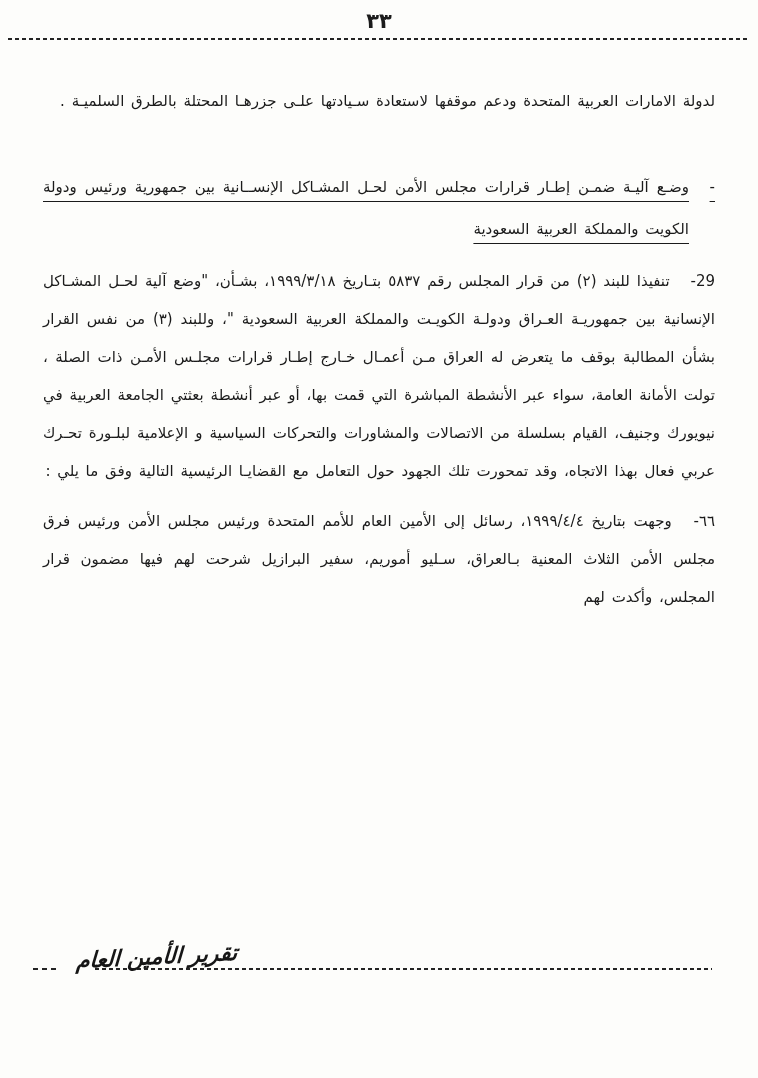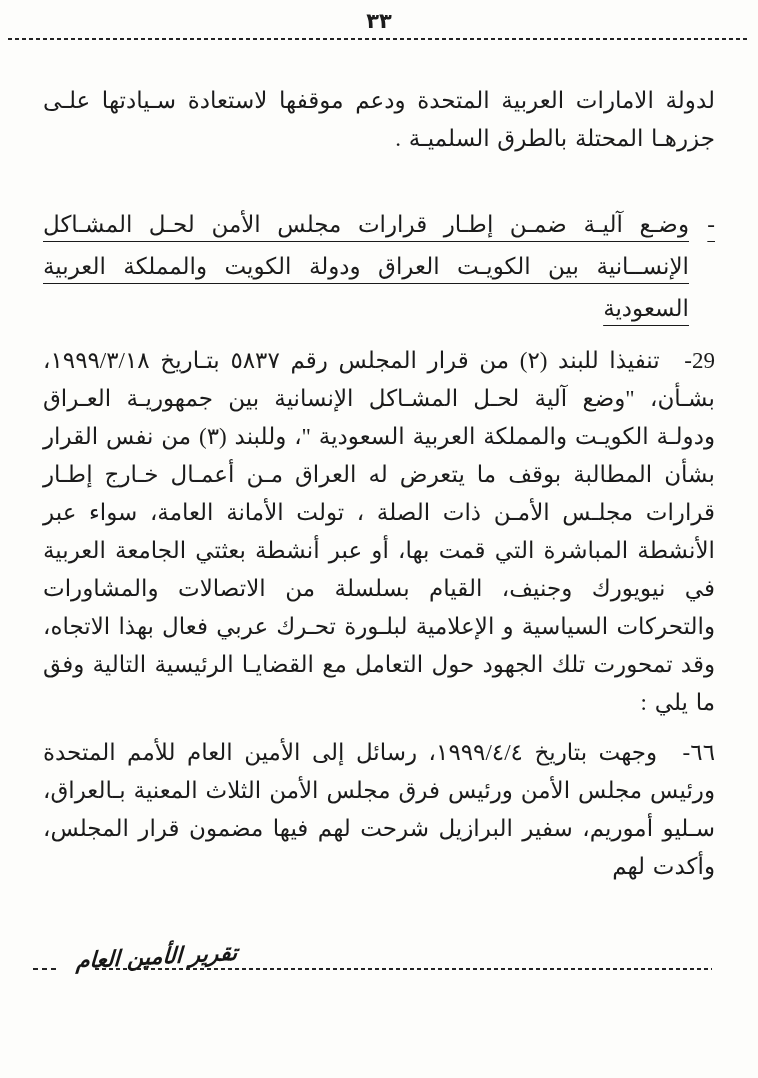--- a/index.html
+++ b/index.html
@@ -24,25 +24,24 @@
 
   .rule {
     height:2px;
     background-image:repeating-linear-gradient(to right,#242424 0,#242424 4px,transparent 4px,transparent 7px);
   }
   .rule.top { margin:0 8px; }
 
   .content {
     direction:rtl;
     padding:0 43px;
-    font-size:23px;
+    font-size:15px;
     line-height:38px;
     text-align:justify;
     word-spacing:2px;
-    font-family:Liberation Serif, serif;
   }
 
   .intro { margin-top:42px; }
 
   .underlined {
     text-decoration:underline;
     text-decoration-thickness:1.4px;
     text-underline-offset:9px;
   }
 
@@ -100,21 +99,21 @@
   <div class="page-number">٣٣</div>
 
   <div class="rule top"></div>
 
   <div class="content">
 
     <p class="intro">لدولة الامارات العربية المتحدة ودعم موقفها لاستعادة سـيادتها علـى جزرهـا المحتلة بالطرق السلميـة .</p>
 
     <div class="heading-row">
       <span class="h-dash underlined">-</span>
-      <div class="h-text underlined">وضـع آليـة ضمـن إطـار قرارات مجلس الأمن لحـل المشـاكل الإنســانية بين الكويـت العراق ودولة الكويت والمملكة العربية السعودية</div>
+      <div class="h-text underlined">وضـع آليـة ضمـن إطـار قرارات مجلس الأمن لحـل المشـاكل الإنســانية بين جمهورية ورئيس ودولة الكويت والمملكة العربية السعودية</div>
     </div>
 
     <p class="item">
       <span class="inum">29-</span>
       <span class="itext">تنفيذا للبند (٢) من قرار المجلس رقم ٥٨٣٧ بتـاريخ ١٩٩٩/٣/١٨، بشـأن، "وضع آلية لحـل المشـاكل الإنسانية بين جمهوريـة العـراق ودولـة الكويـت والمملكة العربية السعودية "، وللبند (٣) من نفس القرار بشأن المطالبة بوقف ما يتعرض له العراق مـن أعمـال خـارج إطـار قرارات مجلـس الأمـن ذات الصلة ، تولت الأمانة العامة، سواء عبر الأنشطة المباشرة التي قمت بها، أو عبر أنشطة بعثتي الجامعة العربية في نيويورك وجنيف، القيام بسلسلة من الاتصالات والمشاورات والتحركات السياسية و الإعلامية لبلـورة تحـرك عربي فعال بهذا الاتجاه، وقد تمحورت تلك الجهود حول التعامل مع القضايـا الرئيسية التالية وفق ما يلي :</span>
     </p>
 
 
     <p class="item item66">
       <span class="inum">٦٦-</span>

